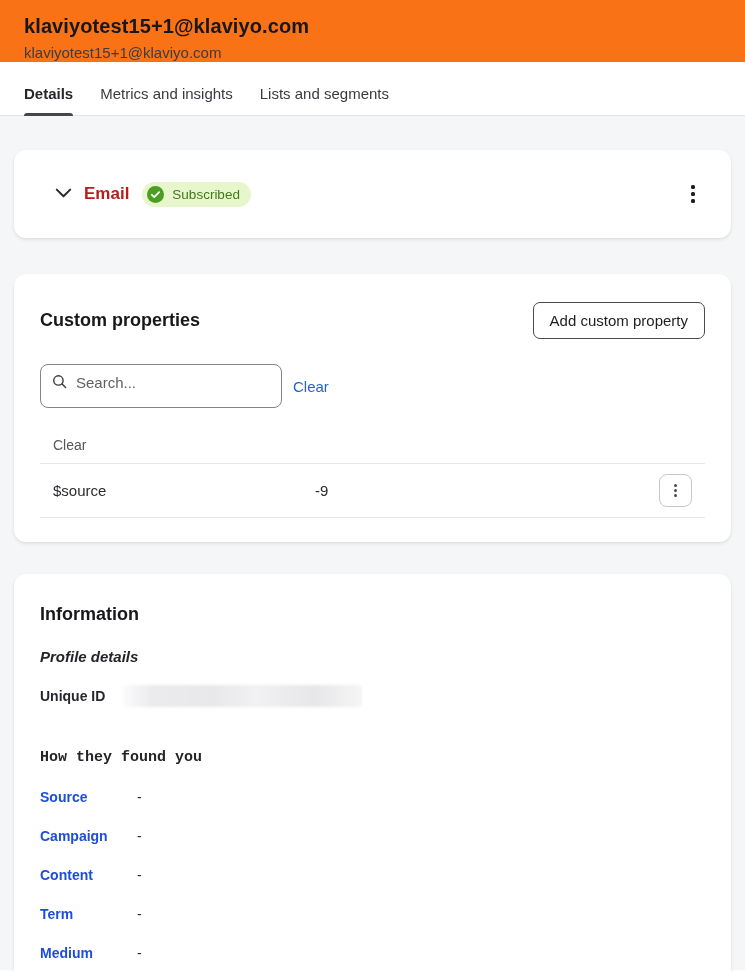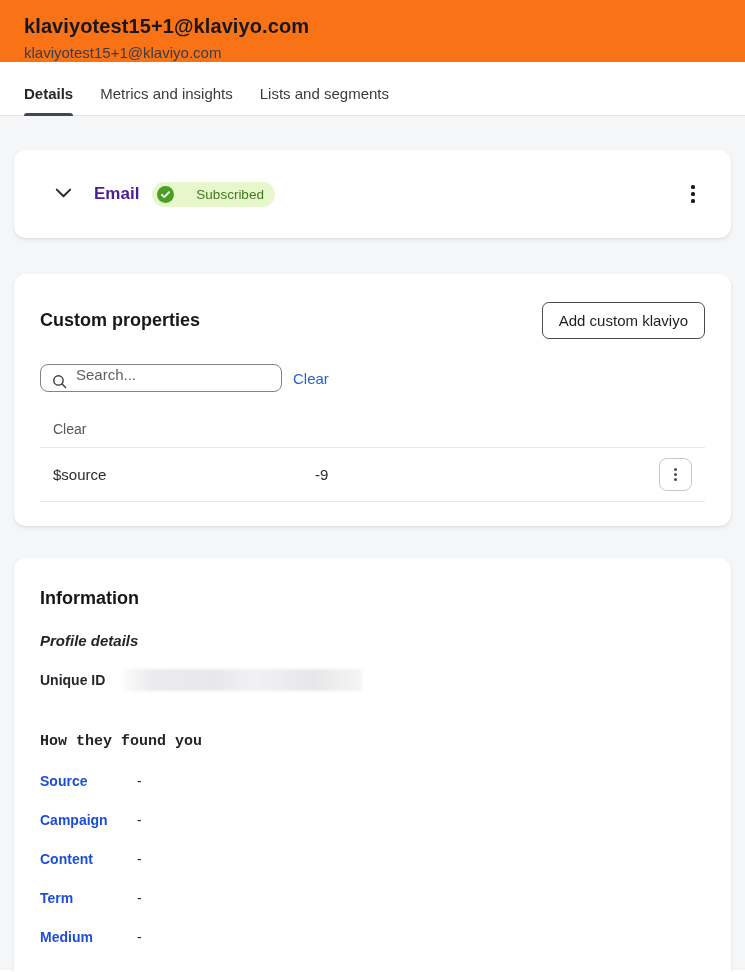--- a/index.html
+++ b/index.html
@@ -27,39 +27,39 @@
   .tab--active::after{content:"";position:absolute;left:0;right:0;bottom:-1px;height:3px;background:var(--tab-underline);border-radius:3px 3px 0 0;}
   
   .content{background:var(--page-bg);padding:34px 14px 0;height:854px;}
   .card{
     background:#fff;border-radius:12px;
     box-shadow:0 1px 2px rgba(16,24,40,.05),0 2px 4px rgba(16,24,40,.07);
   }
   
   .card-email{height:88px;display:flex;align-items:center;padding:0 30px 0 36px;margin-bottom:36px;}
   .chevron-btn{width:26px;height:26px;border:none;background:transparent;display:flex;align-items:center;justify-content:center;cursor:pointer;padding:0;}
-  .email-title{font-size:17px;font-weight:700;color:#4c1d95;margin-left:18px;}
-  .badge{display:inline-flex;align-items:center;gap:22px;margin-left:13px;background:var(--badge-bg);border-radius:13px;padding:4px 11px 4px 5px;}
+  .email-title{font-size:17px;font-weight:700;color:#b91c1c;margin-left:8px;}
+  .badge{display:inline-flex;align-items:center;gap:8px;margin-left:13px;background:var(--badge-bg);border-radius:13px;padding:4px 11px 4px 5px;}
   .badge-text{font-size:13.5px;color:var(--badge-text);}
   .kebab{margin-left:auto;display:flex;flex-direction:column;align-items:center;gap:2.6px;background:transparent;border:none;cursor:pointer;padding:4px 6px;}
   .kebab .dot{width:4px;height:4px;border-radius:1.5px;background:#1d1d21;}
   
   .card-props{padding:28px 26px 24px;margin-bottom:32px;}
   .props-head{display:flex;align-items:center;justify-content:space-between;}
   .section-title{margin:0;font-size:18px;font-weight:700;color:#17171c;}
   .btn-outline{
     background:#fff;border:1px solid #4a4a52;border-radius:7px;
     font-family:"Liberation Sans", sans-serif;font-size:15px;color:#1d1d22;
     padding:8px 16px;height:37px;cursor:pointer;
   }
   .search-row{display:flex;align-items:center;margin-top:25px;}
   .search-box{position:relative;width:242px;}
   .search-box svg{position:absolute;left:11px;top:9px;}
   .search-input{
-    width:100%;height:28px;border:1px solid #83838a;border-radius:8px;
+    width:100%;height:44px;border:1px solid #83838a;border-radius:8px;
     padding:0 10px 8px 35px;font-family:"Liberation Sans", sans-serif;
     font-size:15px;color:#2a2a31;background:#fff;
   }
   .search-input::placeholder{color:#5f5f66;opacity:1;}
   .clear-link{margin-left:11px;font-size:15px;color:var(--accent-link);text-decoration:none;cursor:pointer;}
   .props-table{margin-top:18px;}
   .t-head{display:flex;align-items:center;height:37px;padding:0 13px;font-size:14px;color:#56565e;}
   .t-col-key{width:218px;flex:none;}
   .t-divider{border-top:1px solid #e7e7ea;}
   .t-row{display:flex;align-items:center;min-height:53px;padding:10px 13px;font-size:15px;color:#2a2a31;gap:44px;}
@@ -120,21 +120,21 @@
     <button class="kebab">
       <span class="dot"></span>
       <span class="dot"></span>
       <span class="dot"></span>
     </button>
   </div>
 
   <div class="card card-props">
     <div class="props-head">
       <h2 class="section-title">Custom properties</h2>
-      <button class="btn-outline">Add custom klaviyo</button>
+      <button class="btn-outline">Add custom property</button>
     </div>
     <div class="search-row">
       <div class="search-box">
         <span>
           <svg width="17" height="17" viewBox="0 0 24 24">
               <circle cx="10.5" cy="10.5" r="6.6" stroke="#3a3a40" stroke-width="2" fill="none"></circle>
               <line x1="15.6" y1="15.6" x2="20.6" y2="20.6" stroke="#3a3a40" stroke-width="2" stroke-linecap="round"></line>
             </svg>
         </span>
         <input class="search-input" type="text" placeholder="Search..." style="">

